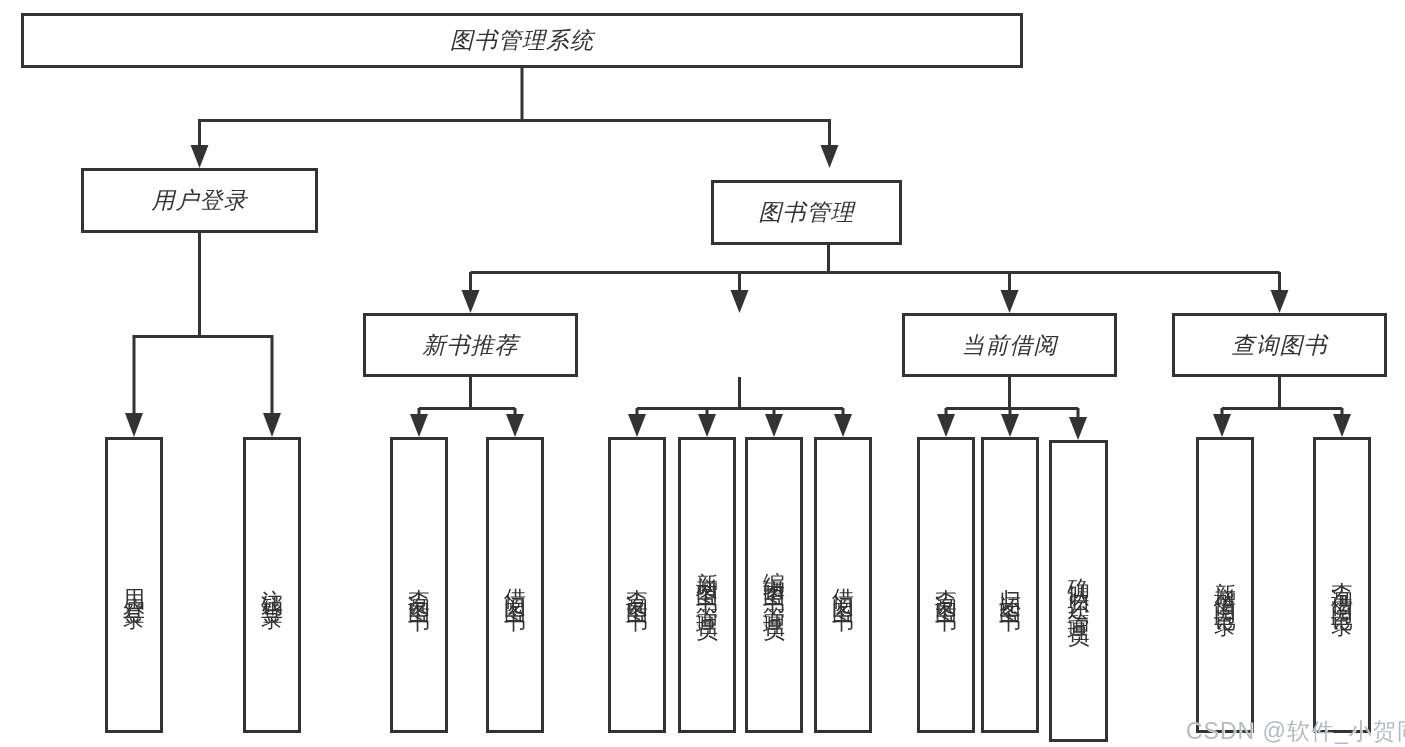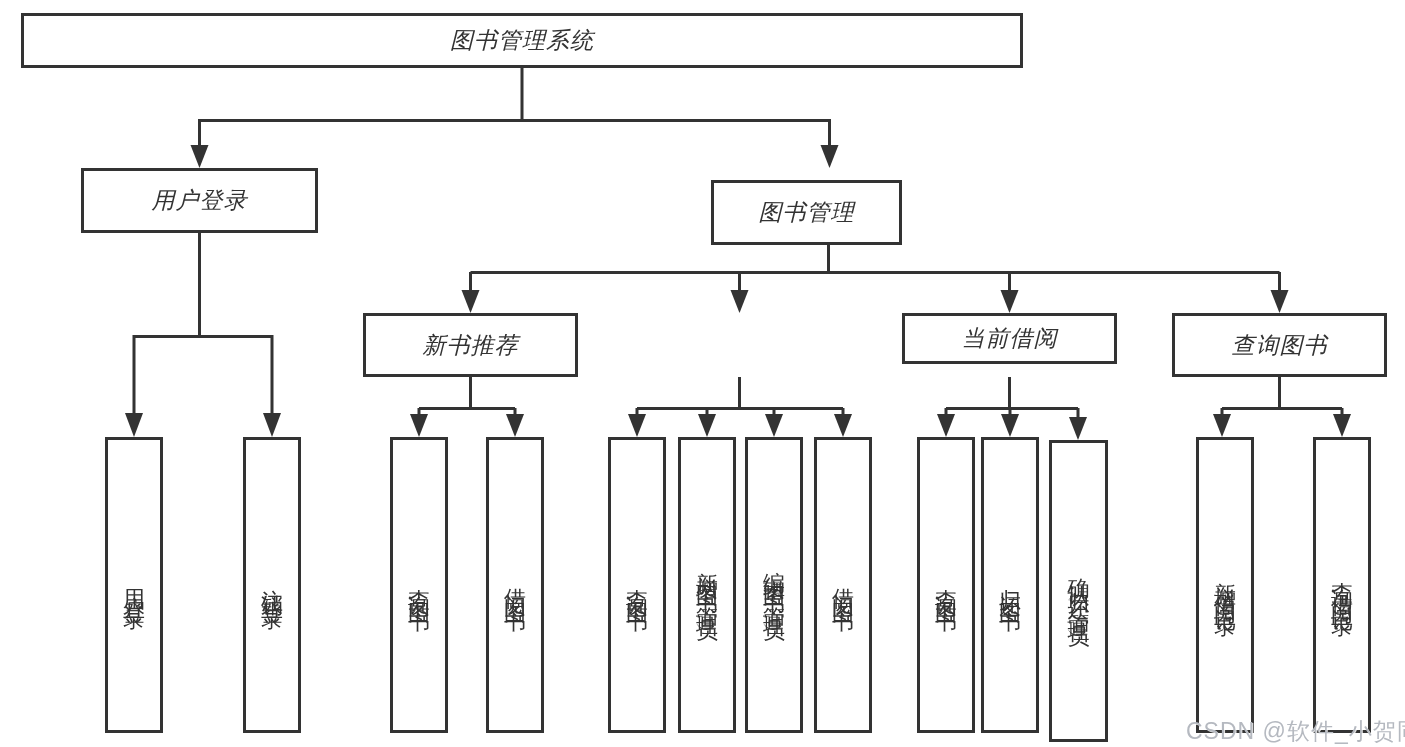--- a/index.html
+++ b/index.html
@@ -110,21 +110,21 @@
   <div class="box h" style="left:81px;top:168px;width:237px;height:65px">
     <span class="label">用户登录</span>
   </div>
   <div class="box h" style="left:711px;top:180px;width:191px;height:65px">
     <span class="label">图书管理</span>
   </div>
 
   <div class="box h" style="left:363px;top:313px;width:215px;height:64px">
     <span class="label">新书推荐</span>
   </div>
-  <div class="box h" style="left:902px;top:313px;width:215px;height:51px">
+  <div class="box h" style="left:902px;top:313px;width:215px;height:64px">
     <span class="label">当前借阅</span>
   </div>
   <div class="box h" style="left:1172px;top:313px;width:215px;height:64px">
     <span class="label">查询图书</span>
   </div>
 
   <div class="box v" style="left:105px;top:437px;width:58px;height:296px">
     <span class="label">用户登录</span>
   </div>
   <div class="box v" style="left:243px;top:437px;width:58px;height:296px">

